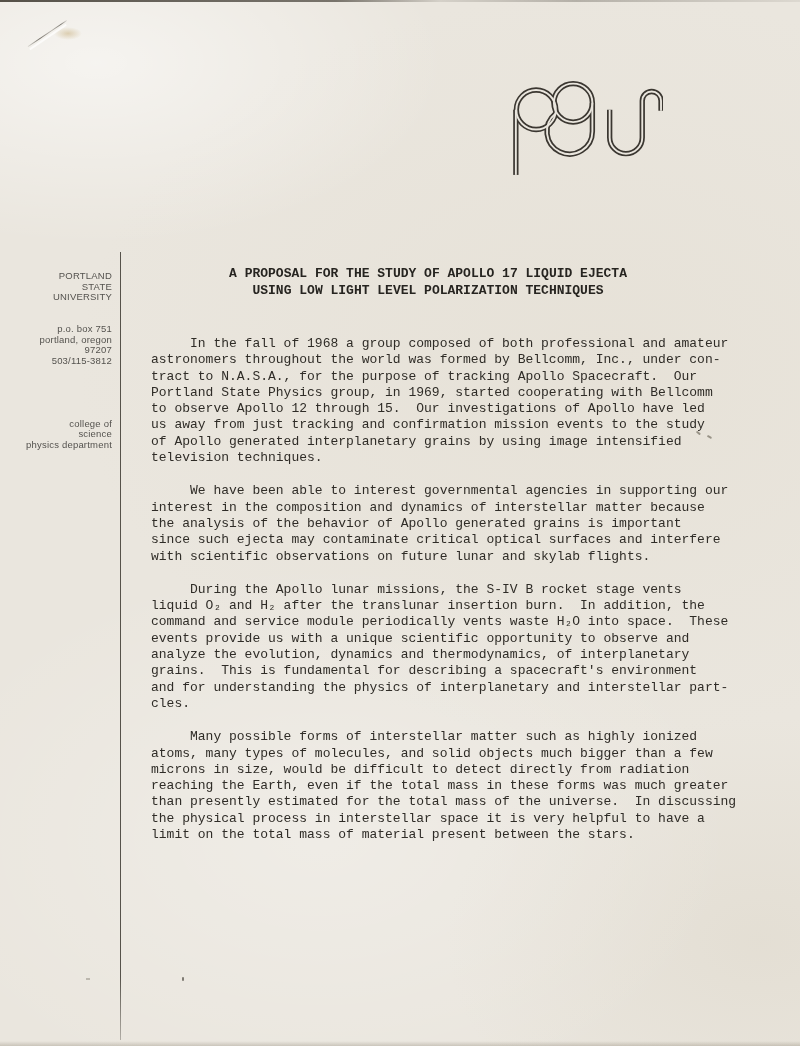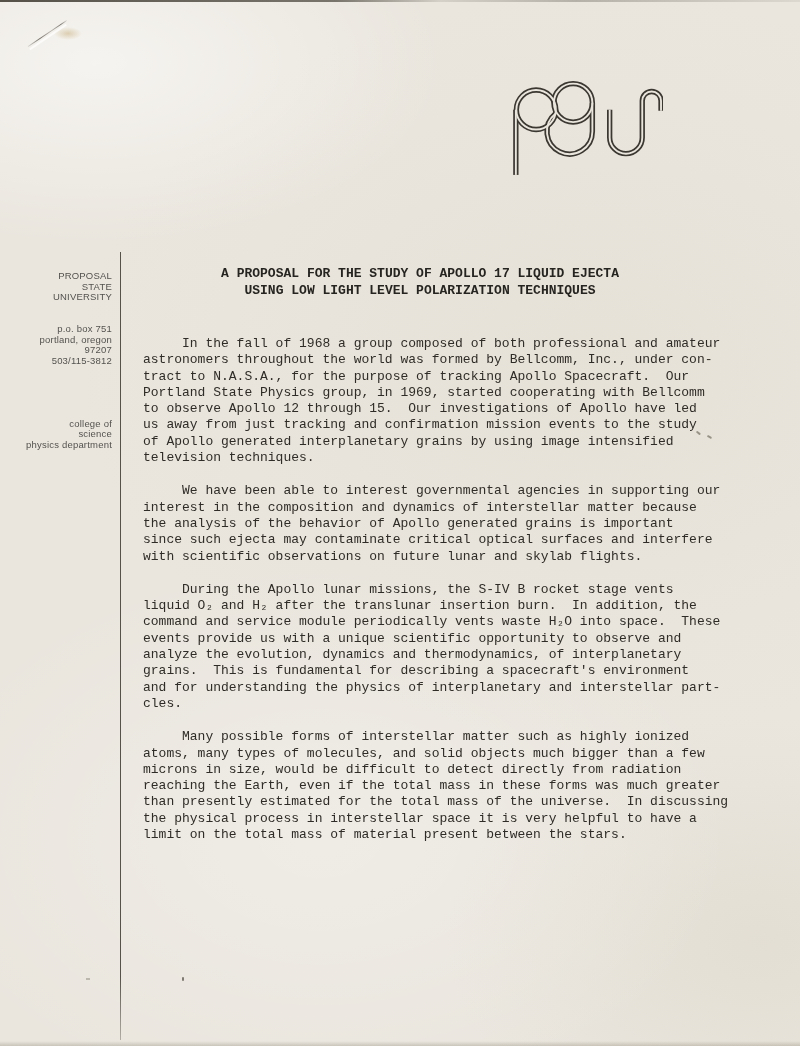--- a/index.html
+++ b/index.html
@@ -31,21 +31,21 @@
   .speck1{position:absolute;left:182px;top:977px;width:2px;height:4px;background:rgba(55,50,42,.6);border-radius:1px;}
   .speck2{position:absolute;left:86px;top:978px;width:4px;height:1.5px;background:rgba(100,94,80,.35);}
   
   .logo{position:absolute;left:505px;top:80px;width:158px;height:99px;}
   .letterhead{position:absolute;left:18px;top:250px;width:94px;text-align:right;
     color:#54524e;font-size:9.5px;line-height:10.6px;letter-spacing:.2px;white-space:pre;}
   .lh-dept{margin-top:31px;}
   .vrule{position:absolute;left:120px;top:252px;width:1.2px;height:788px;
     background:linear-gradient(to bottom, rgba(70,66,58,.9) 0 92%, rgba(70,66,58,.35));}
   
-  .doc{position:absolute;left:128px;top:266px;width:584px;
+  .doc{position:absolute;left:136px;top:266px;width:584px;
     font-family:"Liberation Mono","DejaVu Sans Mono",monospace;
     font-size:13px;line-height:16.3px;color:#2f2c27;}
   .title{margin:0 0 37px 0;font-size:13px;line-height:16.5px;font-weight:bold;
     color:#262420;text-align:center;white-space:pre;}
   .para{margin:0 0 17px 15px;white-space:pre;}
 </style>
 </head>
 <body>
 
 <div class="page">
@@ -66,21 +66,21 @@
     <g fill="none" stroke="#eae6de" stroke-width="1.9">
       <path d="M11,30 V96"></path>
       <circle cx="31.5" cy="30" r="20"></circle>
       <circle cx="69" cy="23" r="19.5"></circle>
       <path d="M88.5,23 V52 A23,23 0 1 1 51,34"></path>
       <path d="M106,30 V58 A16.5,16.5 0 0 0 139,58 V21 A9.5,9.5 0 0 1 158,21 V31"></path>
     </g>
   </svg>
 
   <aside class="letterhead">
-    <div>PROPOSAL
+    <div>PORTLAND
 STATE
 UNIVERSITY</div>
     <div>p.o. box 751
 portland, oregon
 97207
 503/115-3812</div>
     <div class="lh-dept">college of
 science
 physics department</div>
   </aside>

